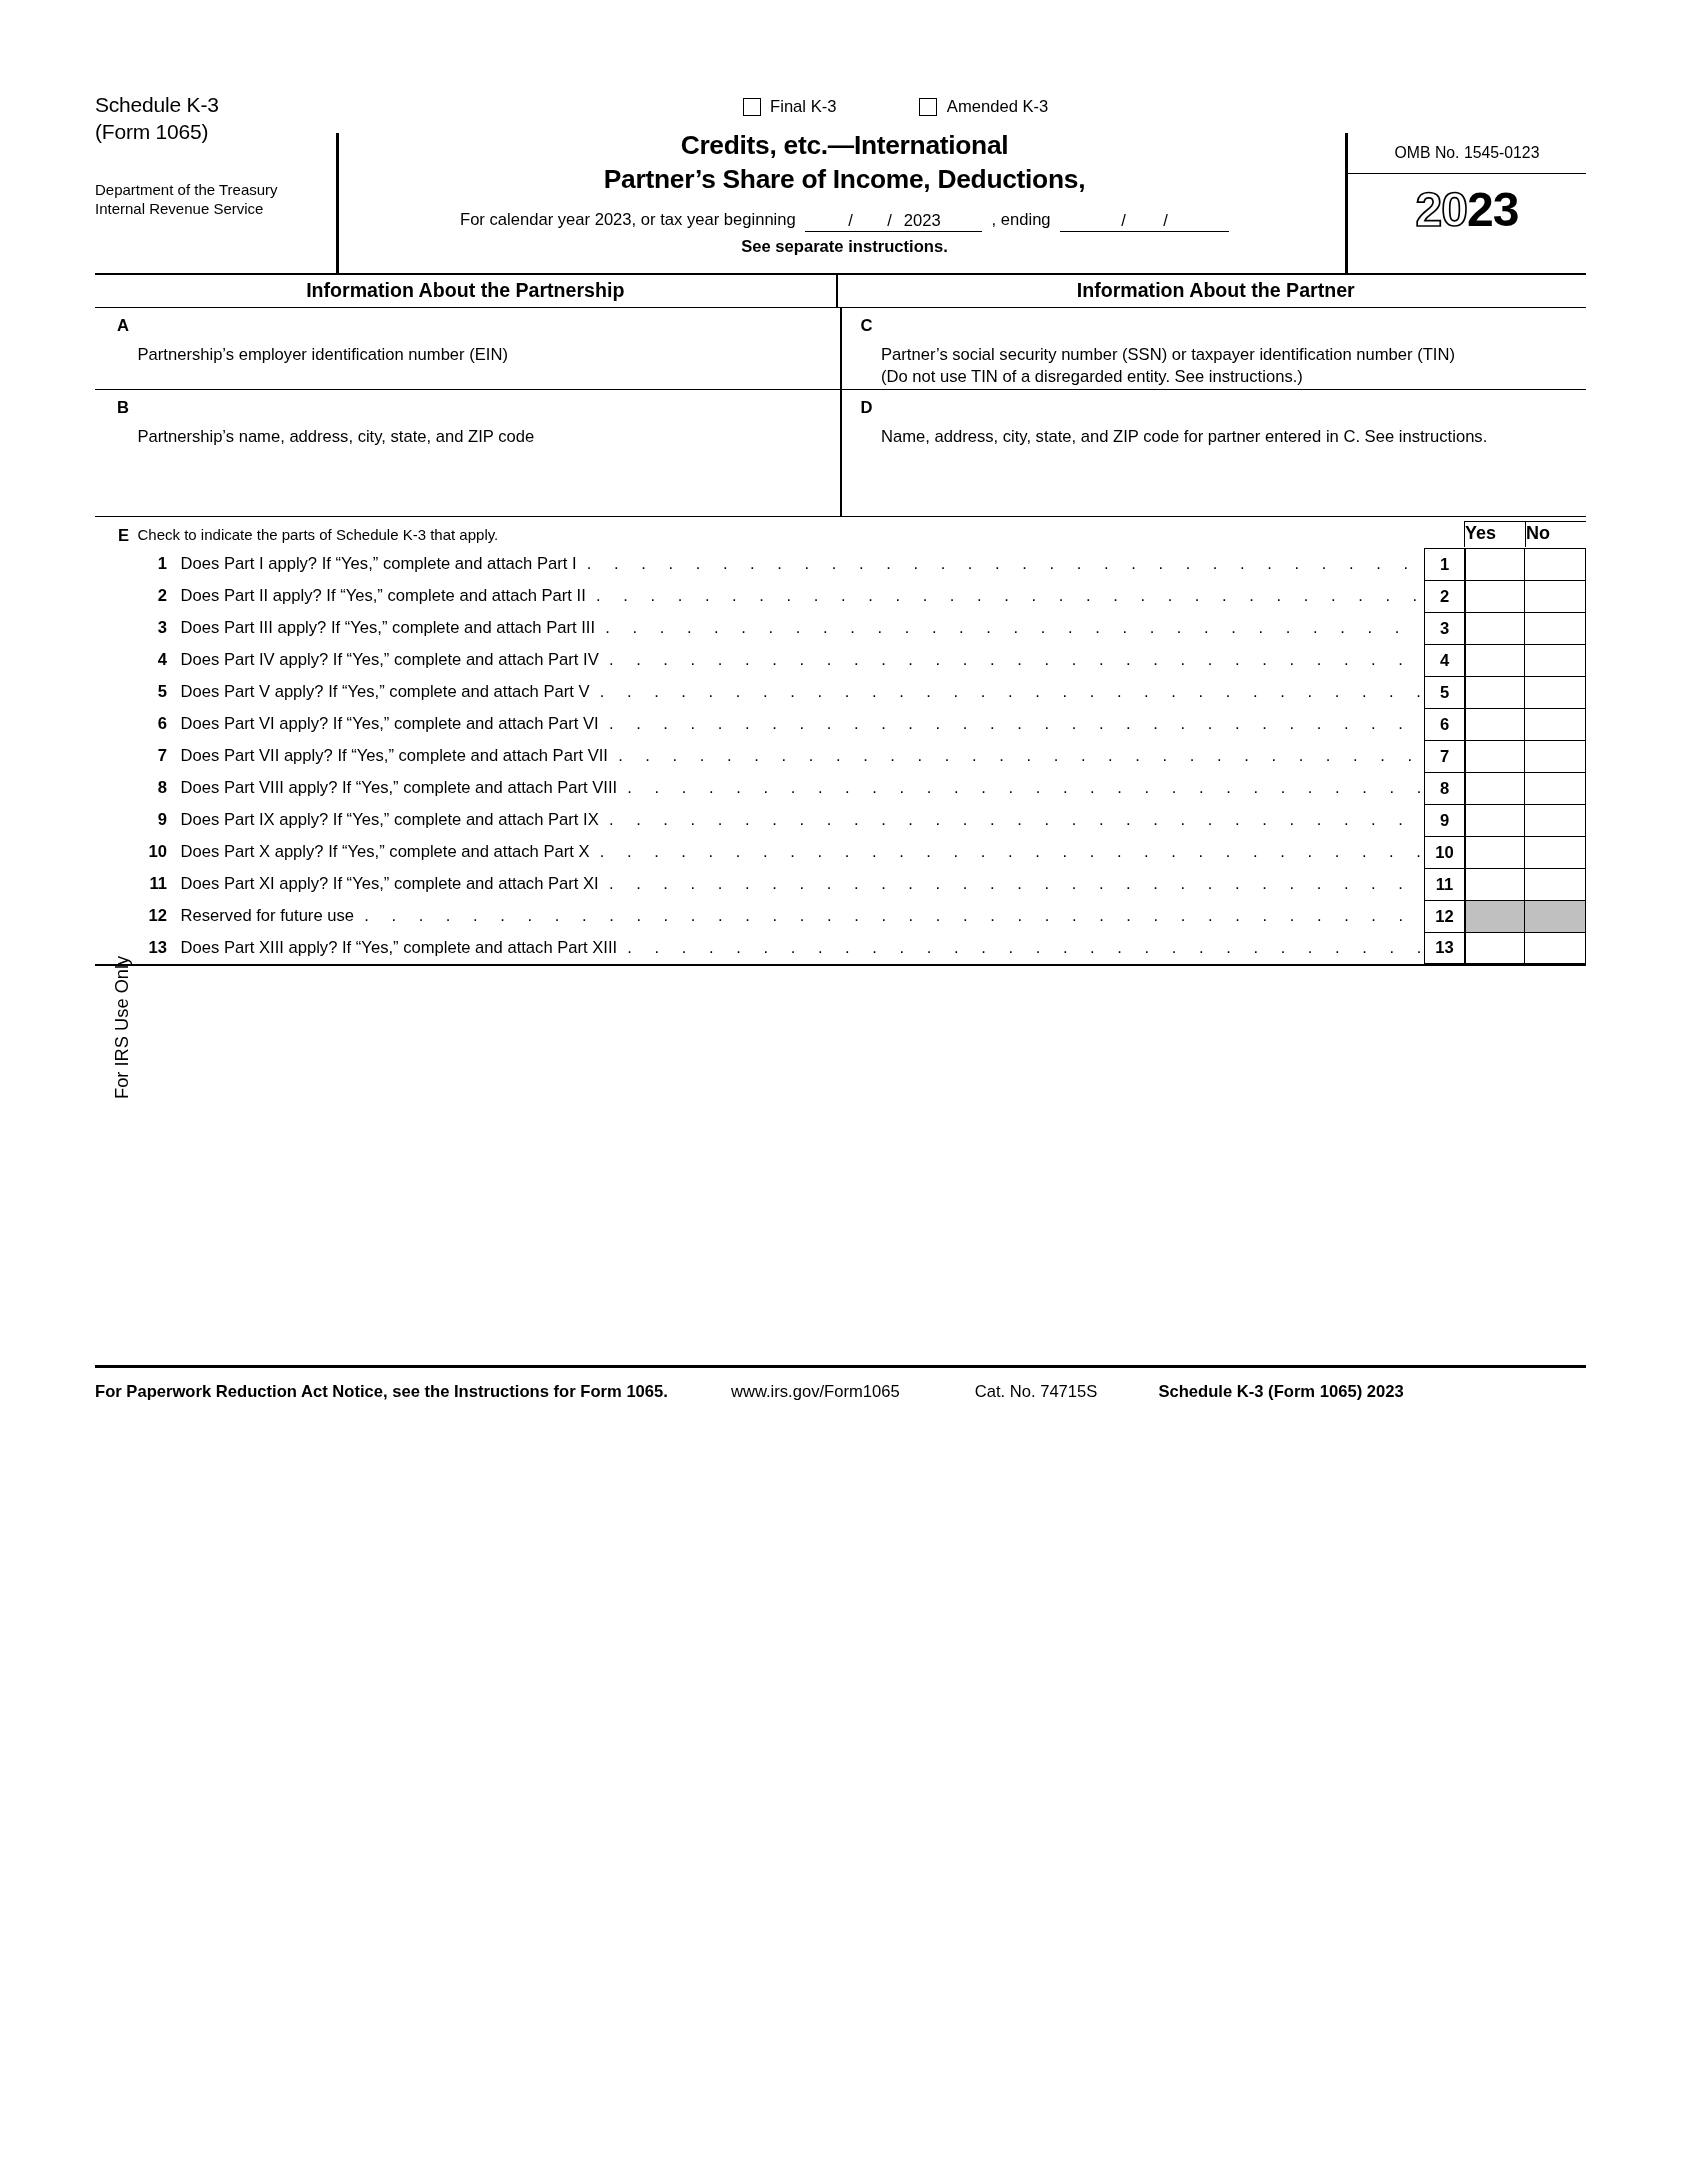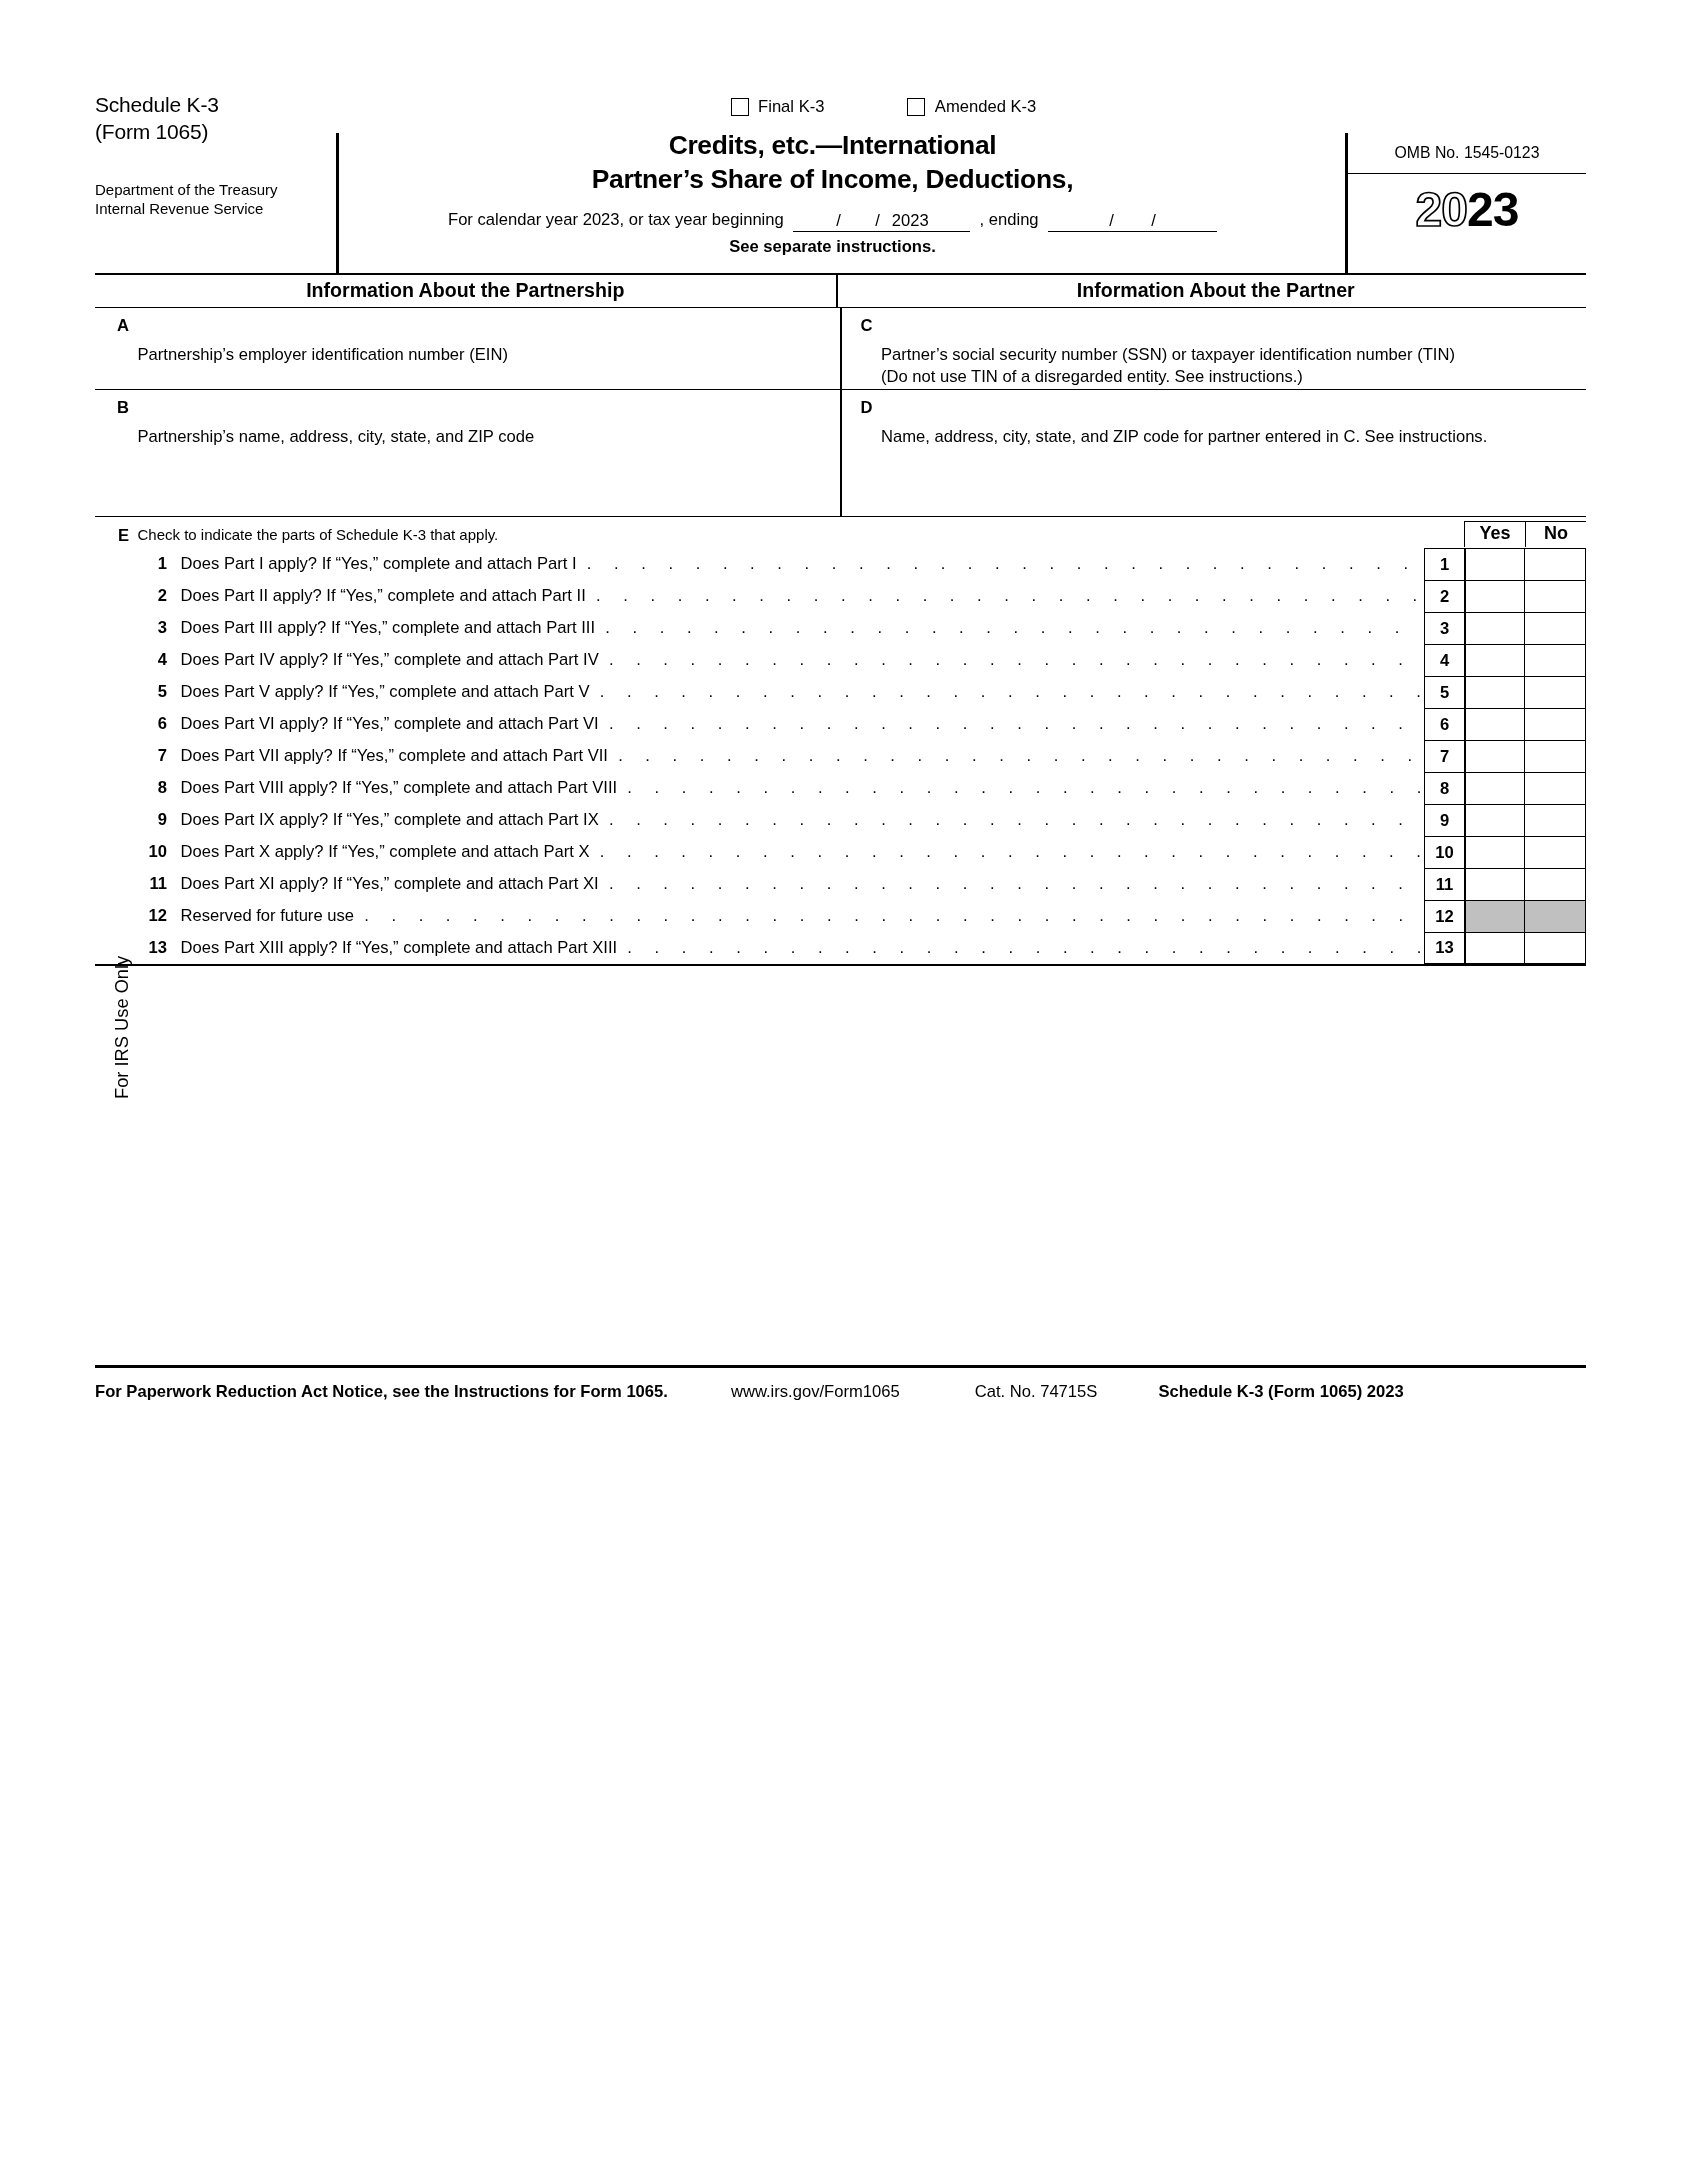--- a/index.html
+++ b/index.html
@@ -58,21 +58,21 @@
     position: absolute;
     left: 241px;
     top: 41px;
     width: 2.6px;
     height: 140px;
     background: #000;
   }
 
   .hdr-mid {
     position: absolute;
-    left: 240px;
+    left: 252px;
     top: 0;
     width: 995px;
     text-align: center;
   }
   .checkrow {
     display: flex;
     justify-content: center;
     align-items: center;
     gap: 83px;
     height: 29px;
@@ -230,21 +230,21 @@
     position: absolute;
     right: 0;
     top: 3.4px;
     display: flex;
     width: 121px;
     border-top: 1.7px solid #000;
     border-left: 1.7px solid #000;
   }
   .ynhead div {
     width: 60px;
-    text-align: center;
+    text-align: left;
     font-size: 18px;
     font-weight: bold;
     padding: 1.7px 0 2.6px;
     box-sizing: border-box;
   }
   .ynhead div.no { border-left: 1.7px solid #000; width: 61px; }
 
   .rows { }
   .row {
     display: flex;

